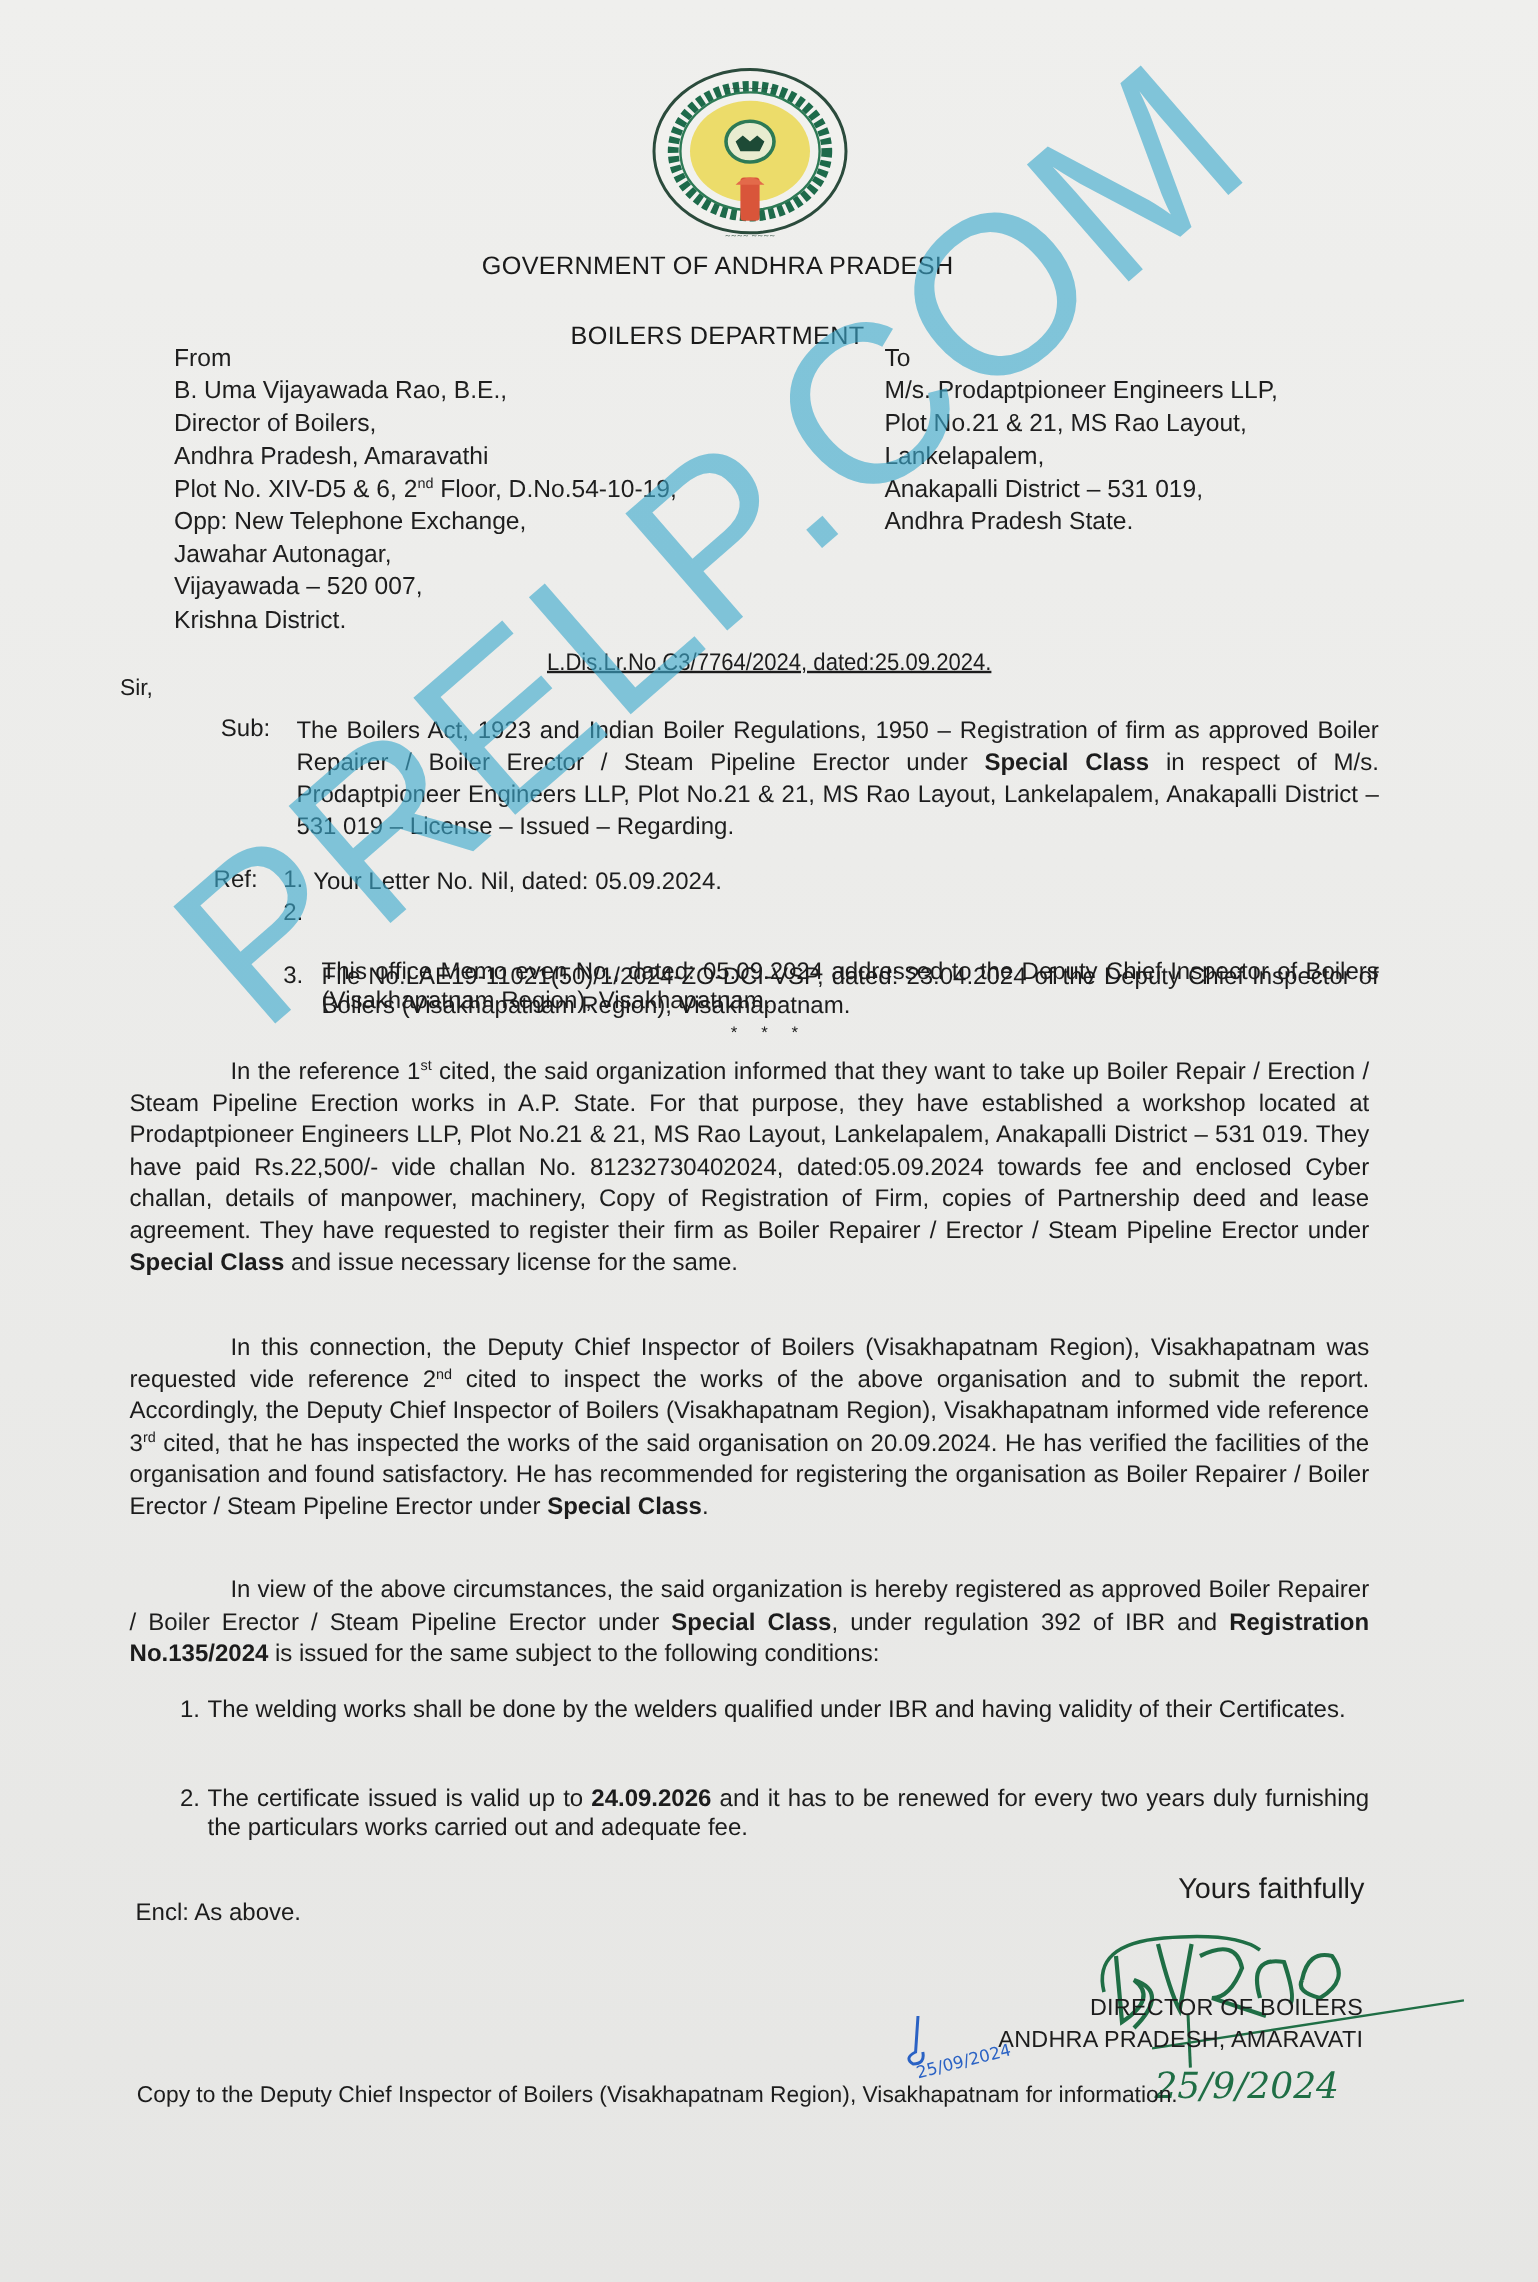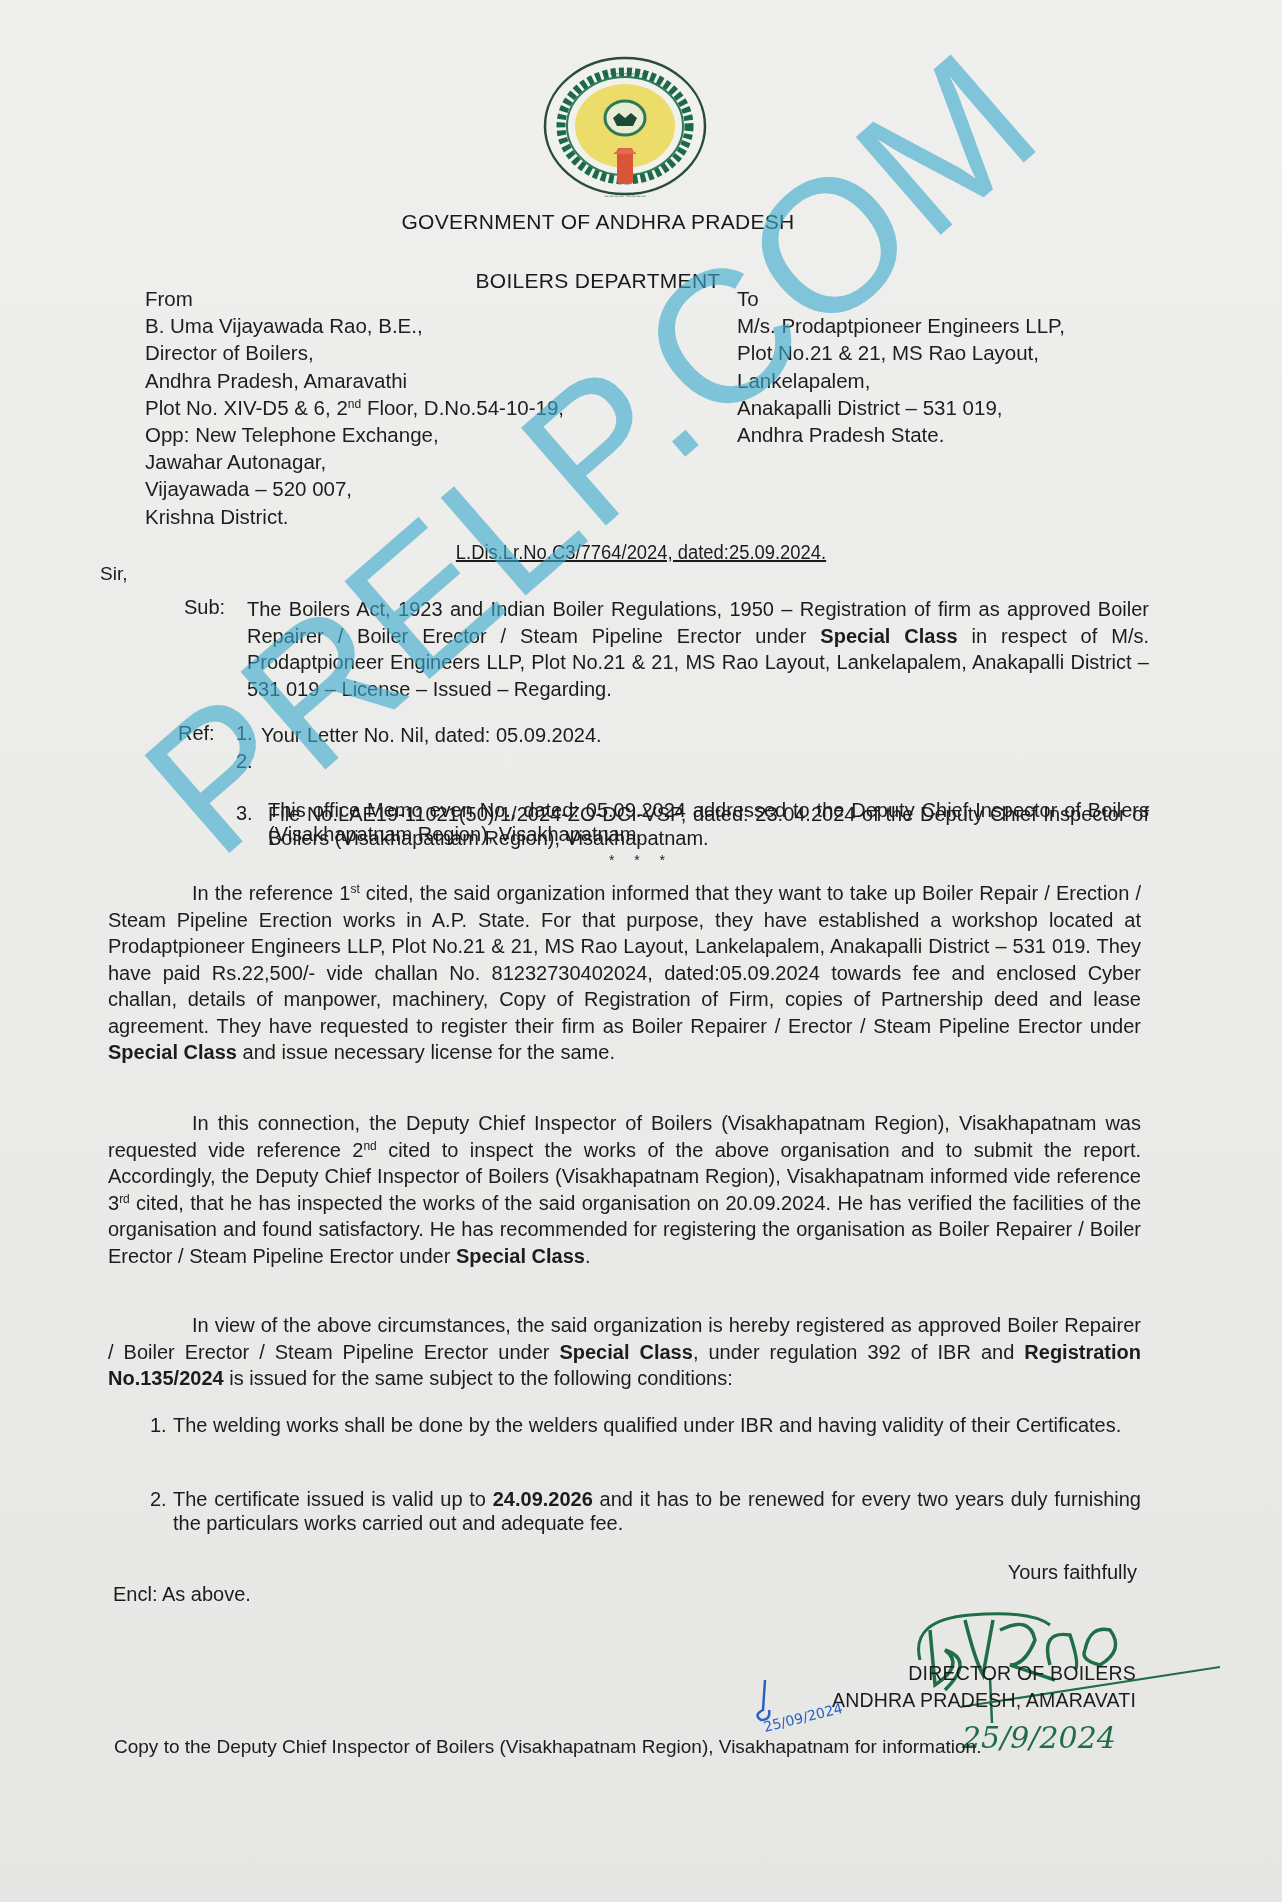--- a/index.html
+++ b/index.html
@@ -22,21 +22,21 @@
   .sir { position:absolute; left:100px; top:563px; font-size:19px; }
   .jst { position:absolute; font-size:20px; line-height:26.5px; text-align:justify; text-align-last:auto; transform-origin:left top; }
   .jst b { font-weight:bold; }
   .lbl { position:absolute; font-size:20px; }
   .para { position:absolute; left:108px; width:1033px; font-size:20px; line-height:26.5px; text-align:justify; }
   .para .ind { display:inline-block; width:84px; }
   .cond { position:absolute; left:150px; width:991px; font-size:20px; line-height:24px; }
   .cond .num { position:absolute; left:0; top:0; }
   .cond .txt { margin-left:23px; text-align:justify; }
   .stars { position:absolute; left:0; width:1282px; text-align:center; top:852px; font-size:14px; letter-spacing:8px; }
-  .yf { position:absolute; right:145px; top:1561px; font-size:20px; }
+  .yf { position:absolute; right:145px; top:1561px; font-size:24px; }
   .encl { position:absolute; left:113px; top:1583px; font-size:20px; }
   .desig { position:absolute; right:146px; font-size:19.5px; letter-spacing:0.2px; }
   .copy { position:absolute; left:114px; top:1736px; width:1020px; font-size:19px; line-height:22px; text-align:justify; }
   .sig { position:absolute; left:900px; top:1590px; width:320px; height:170px; pointer-events:none; }
   .initial { position:absolute; left:745px; top:1670px; width:140px; height:70px; pointer-events:none; }
   .wm {
     position:absolute; left:175px; top:720px;
     font-family:"Liberation Sans", sans-serif;
     font-size:188px; line-height:1; letter-spacing:2px;
     color:rgba(60,170,205,0.62);

